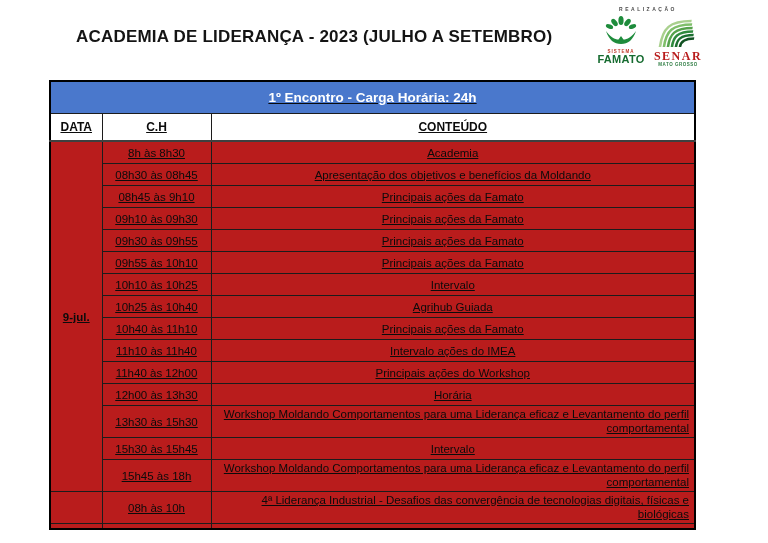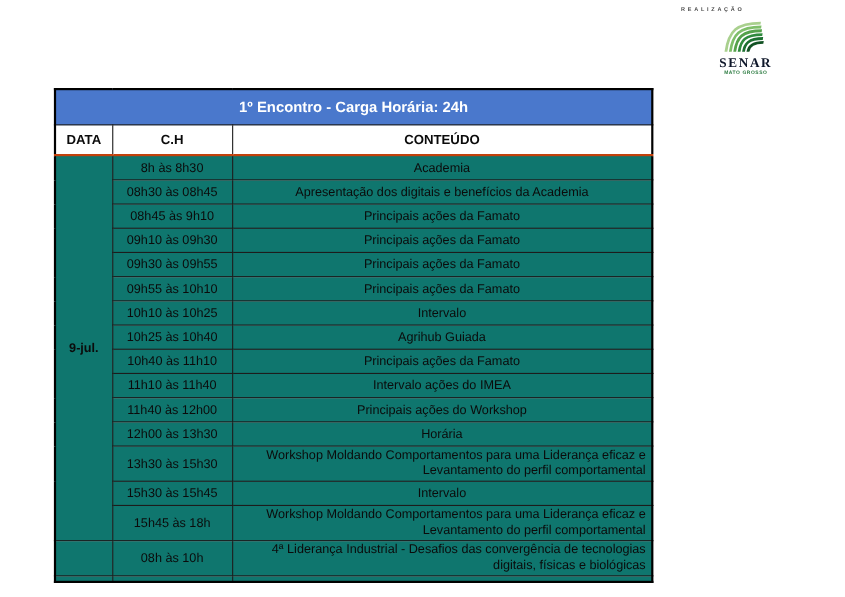--- a/index.html
+++ b/index.html
@@ -15,53 +15,70 @@
   
   .logos{ position:absolute; left:594px; top:4px; width:118px; height:66px; }
   .realizacao{
     position:absolute; left:0; right:10px; top:2px; text-align:center;
     font-size:5px; font-weight:bold; letter-spacing:2.5px; color:#4a4a4a;
   }
   .logo-famato{ position:absolute; left:2px; top:12px; width:50px; text-align:center; }
   .logo-famato .sistema{ font-size:4.5px; font-weight:bold; letter-spacing:1px; color:#c0392b; display:block; margin-top:-1px;}
   .logo-famato .famato{ font-size:11px; font-weight:bold; letter-spacing:.3px; color:#166b30; display:block; line-height:10px;}
   .logo-senar{ position:absolute; left:58px; top:14px; width:52px; text-align:center; }
-  .logo-senar .senar{ font-family:"Liberation Serif", serif; font-size:12px; font-weight:bold; letter-spacing:1.5px; color:#0f172a; display:block; line-height:11px; margin-top:-1px;}
+  .logo-senar .senar{ font-family:"Liberation Serif", serif; font-size:12px; font-weight:bold; letter-spacing:1.5px; color:#b91c1c; display:block; line-height:11px; margin-top:-1px;}
   .logo-senar .mt{ font-size:4.5px; font-weight:bold; letter-spacing:.5px; color:#2e7d43; display:block;}
   
   table.sched{
-    position:absolute; left:49px; top:80px; width:545px;
+    position:absolute; left:49px; top:80px; width:647px;
     border-collapse:collapse; table-layout:fixed;
-    font-size:11.5px; color:#0b0b0b;
+    font-size:11.5px; color:#0b0b0b;text-decoration:underline;
   }
   table.sched, table.sched td, table.sched th{ border:1px solid #1c1c1c; }
   table.sched{ border:2px solid #000; }
   th.section{
     background:#4a78cc; color:#ffffff; font-size:13.5px; font-weight:bold;
     height:29px; text-align:center; border-bottom:2px solid #000;
   }
   tr.cols th{
     background:#ffffff; font-size:12px; font-weight:bold; height:24px;
-    text-align:center; border-bottom:2px solid #c2410c;
+    text-align:center; border-bottom:2px solid #404040;
   }
-  td{ background:#0f766e; text-align:center; vertical-align:middle; padding:1px 4px; }
+  td{ background:#b91c1c; text-align:center; vertical-align:middle; padding:1px 4px; }
   td.date{ font-weight:bold; }
   td.ch{ height:19px; }
   td.content.left{ text-align:right; line-height:13.5px; padding:2px 5px; }
   tr.cut td{ height:4px; padding:0; border-bottom:none; }
 </style>
 </head>
 <body>
 
 <div class="page">
 
+  <div class="title">ACADEMIA DE LIDERANÇA - 2023 (JULHO A SETEMBRO)</div>
 
   <div class="logos">
     <div class="realizacao">REALIZAÇÃO</div>
 
+    <div class="logo-famato">
+      <span>
+        <svg width="36" height="30" viewBox="0 0 36 30">
+          <g fill="#1e8c3c">
+            <ellipse cx="18" cy="4.5" rx="2.6" ry="4.5"></ellipse>
+            <ellipse cx="11.5" cy="6.5" rx="2.4" ry="4.2" transform="rotate(-38 11.5 6.5)"></ellipse>
+            <ellipse cx="24.5" cy="6.5" rx="2.4" ry="4.2" transform="rotate(38 24.5 6.5)"></ellipse>
+            <ellipse cx="6.5" cy="10.5" rx="2.2" ry="3.8" transform="rotate(-68 6.5 10.5)"></ellipse>
+            <ellipse cx="29.5" cy="10.5" rx="2.2" ry="3.8" transform="rotate(68 29.5 10.5)"></ellipse>
+          </g>
+          <path d="M3 15 C6 24 11 28 18 28 C25 28 30 24 33 15 C29 21 24 23.5 20.5 23.5 L18 20 L15.5 23.5 C12 23.5 7 21 3 15 Z" fill="#1e8c3c"></path>
+        </svg>
+      </span>
+      <span class="sistema">SISTEMA</span>
+      <span class="famato">FAMATO</span>
+    </div>
 
     <div class="logo-senar">
       <span>
         <svg width="44" height="30" viewBox="0 0 44 30">
           <g fill="none" transform="skewX(-8) translate(6,0)">
             <path d="M2 29 C2 10 8 3 30 3" stroke="#a9d08e" stroke-width="2.6"></path>
             <path d="M6 29 C6 13 11 6.5 31 6.5" stroke="#7fbf6a" stroke-width="2.6"></path>
             <path d="M10 29 C10 16 14 10 32 10" stroke="#55a24b" stroke-width="2.6"></path>
             <path d="M14 29 C14 19 17 13.5 33 13.5" stroke="#2f8a3d" stroke-width="2.6"></path>
             <path d="M18 29 C18 22 20.5 17 34 17" stroke="#1c7030" stroke-width="2.6"></path>
@@ -91,21 +108,21 @@
       </tr>
     </thead>
     <tbody>
         <tr>
           <td class="date" rowspan="15">9-jul.</td>
           <td class="ch">8h às 8h30</td>
           <td class="content">Academia</td>
         </tr>
         <tr>
           <td class="ch">08h30 às 08h45</td>
-          <td class="content">Apresentação dos digitais e benefícios da Academia</td>
+          <td class="content">Apresentação dos objetivos e benefícios da Moldando</td>
         </tr>
         <tr>
           <td class="ch">08h45 às 9h10</td>
           <td class="content">Principais ações da Famato</td>
         </tr>
         <tr>
           <td class="ch">09h10 às 09h30</td>
           <td class="content">Principais ações da Famato</td>
         </tr>
         <tr>

